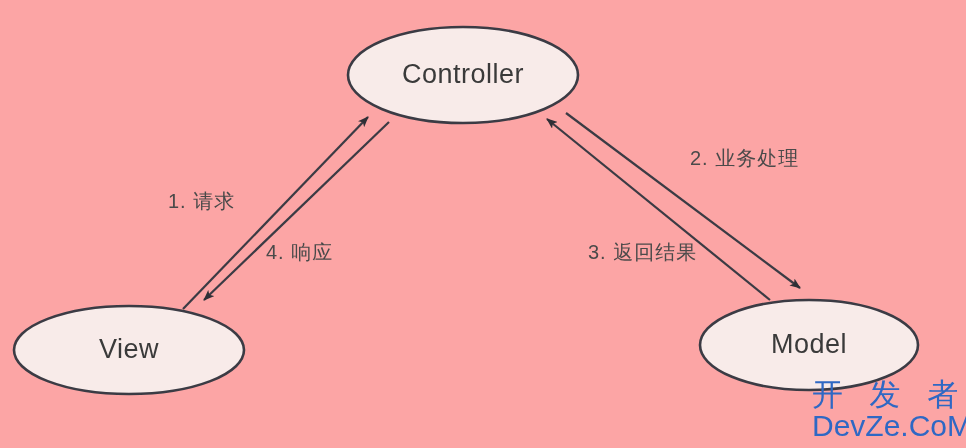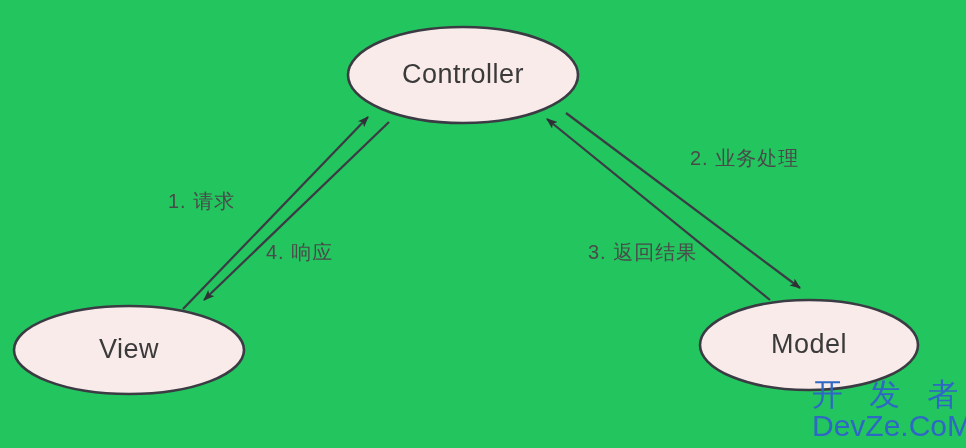--- a/index.html
+++ b/index.html
@@ -4,21 +4,21 @@
 <style>
   html, body {
     margin: 0;
     padding: 0;
     background: #ffffff;
   }
   #canvas {
     position: relative;
     width: 966px;
     height: 448px;
-    background: #22c55e;
+    background: #fca5a5;
     overflow: hidden;
     font-family: "Liberation Sans", "DejaVu Sans", sans-serif;
   }
   #diagram-svg {
     position: absolute;
     left: 0;
     top: 0;
     width: 966px;
     height: 448px;
   }

